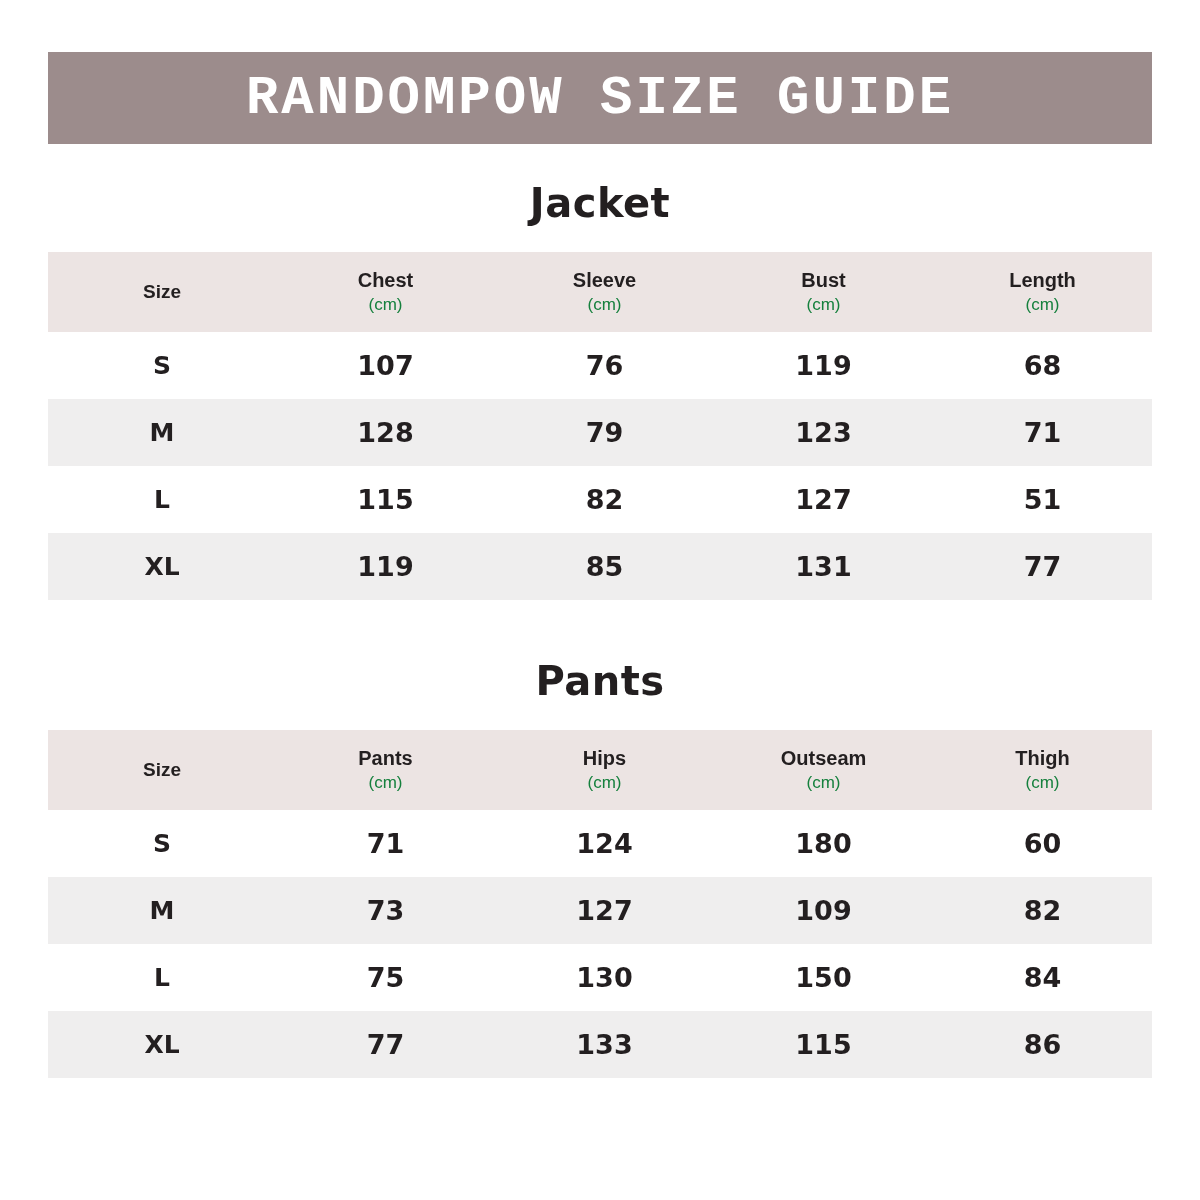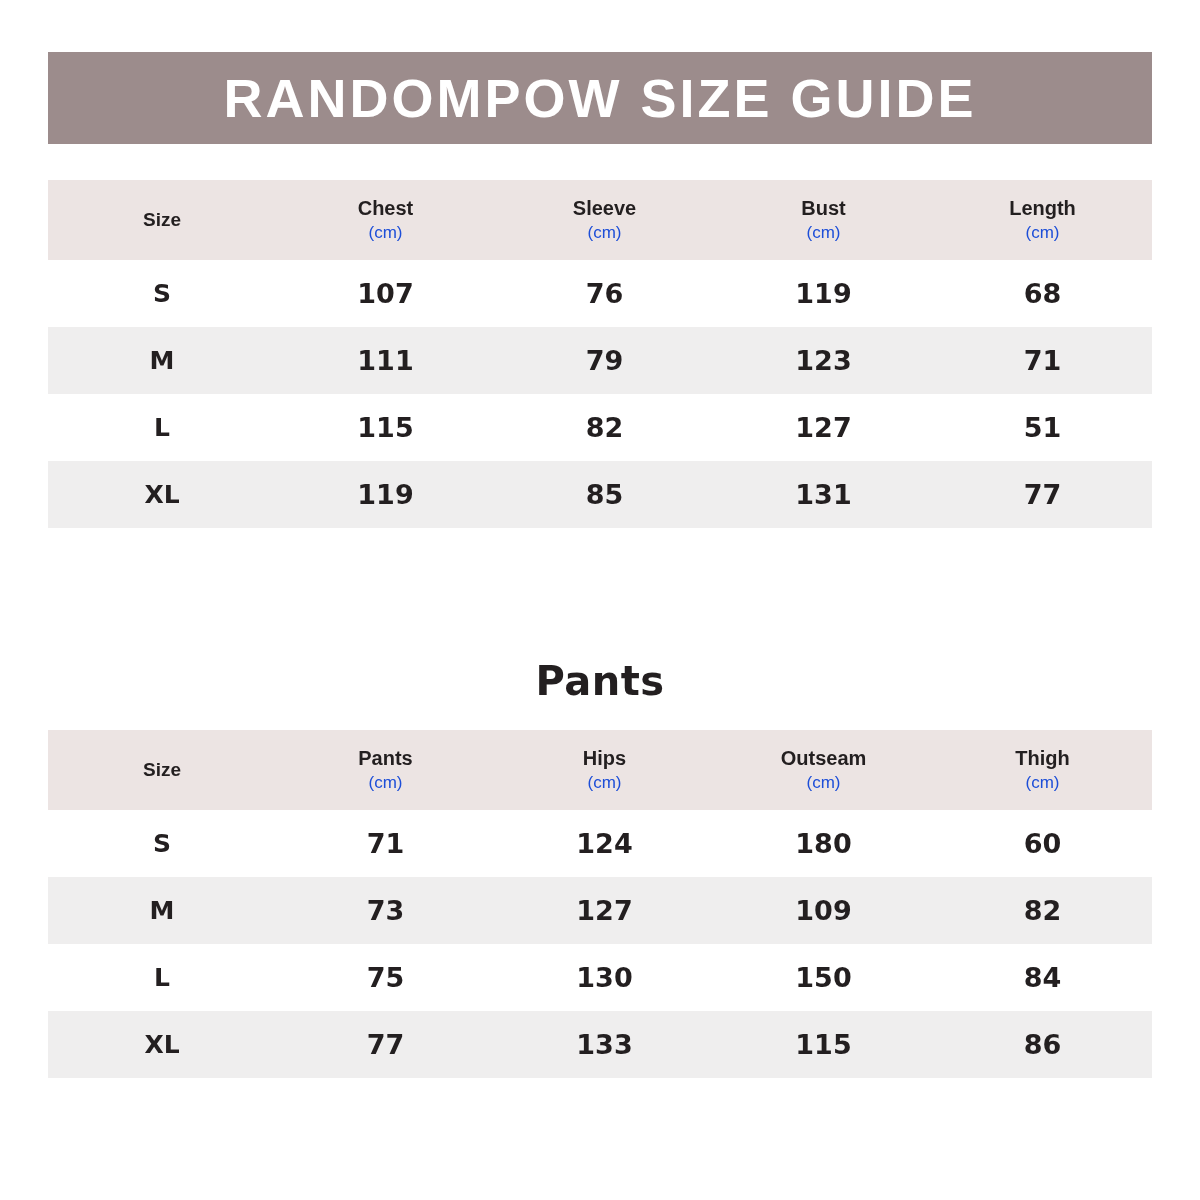--- a/index.html
+++ b/index.html
@@ -30,21 +30,21 @@
     display: flex;
     align-items: center;
     justify-content: center;
   }
   .banner-title {
     color: #ffffff;
     font-size: 54px;
     font-weight: bold;
     letter-spacing: 3px;
     text-transform: uppercase;
-    font-family: Liberation Sans, sans-serif;
+    font-family: Liberation Mono, monospace;
     white-space: nowrap;
   }
   .section {
     position: absolute;
     left: 48px;
     width: 1104px;
   }
   #jacket-section { top: 180px; }
   #pants-section { top: 658px; }
 
@@ -79,21 +79,21 @@
     display: block;
     font-size: 20px;
     font-weight: bold;
     line-height: 1.25;
   }
   th .hd-unit {
     display: block;
     font-size: 17px;
     font-weight: normal;
     line-height: 1.4;
-    color: #1d4ed8;
+    color: #15803d;
   }
   th.size-head .hd-label {
     font-size: 19px;
   }
   table.size-table tbody td {
     height: 67px;
     text-align: center;
     vertical-align: middle;
     font-size: 27px;
     font-weight: bold;
@@ -110,20 +110,21 @@
 </head>
 <body>
 
 <div class="page">
 
   <div class="banner">
     <div class="banner-title">RANDOMPOW SIZE GUIDE</div>
   </div>
 
   <div class="section" id="jacket-section">
+    <h2 class="section-title">Jacket</h2>
     <table class="size-table">
       <colgroup>
         <col class="c-size">
           <col class="c-m">
           <col class="c-m">
           <col class="c-m">
           <col class="c-m">
       </colgroup>
       <thead>
         <tr>
@@ -151,21 +152,21 @@
       <tbody>
         <tr class="odd">
           <td class="size-cell">S</td>
           <td>107</td>
           <td>76</td>
           <td>119</td>
           <td>68</td>
         </tr>
         <tr class="even">
           <td class="size-cell">M</td>
-          <td>111</td>
+          <td>128</td>
           <td>79</td>
           <td>123</td>
           <td>71</td>
         </tr>
         <tr class="odd">
           <td class="size-cell">L</td>
           <td>115</td>
           <td>82</td>
           <td>127</td>
           <td>51</td>

